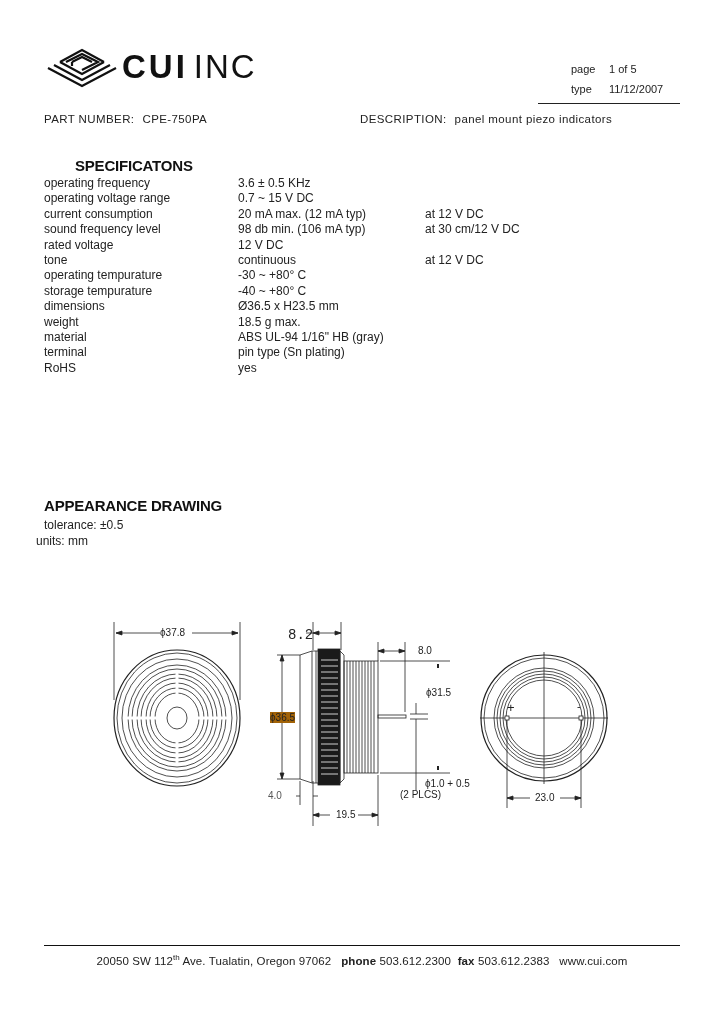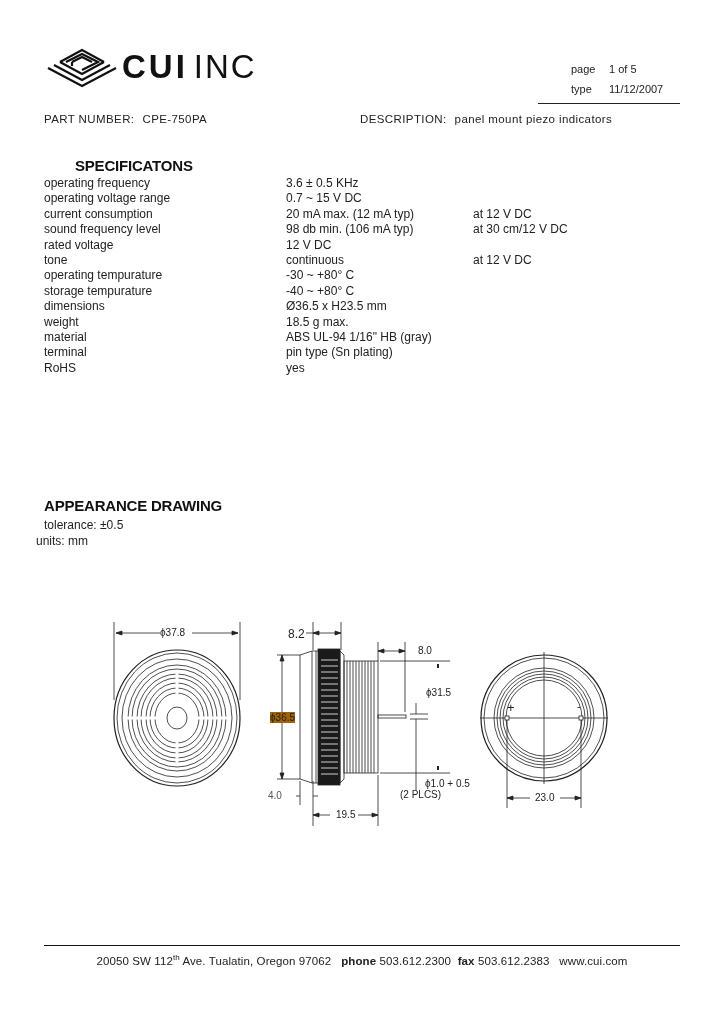--- a/index.html
+++ b/index.html
@@ -12,21 +12,21 @@
   .logo-text .inc { font-weight:normal; margin-left:6px; letter-spacing:2px;margin-top:39px; }
   .meta { font-size:11px; line-height:20px; color:#222; }
   .meta-label { display:inline-block; width:38px; }
   .hr-top { left:538px; top:103px; width:142px; height:1px; background:#222; }
   .header-line { top:113px; font-size:11.5px; letter-spacing:0.4px; white-space:nowrap; color:#222; }
   .header-line .gap { display:inline-block; width:8px; }
   .section-title { font-size:15px; font-weight:bold; letter-spacing:-0.2px; }
   .spec-table { left:44px; top:176px; font-size:12px; line-height:15.4px; color:#222; }
   .spec-row { display:flex; height:15.4px; white-space:nowrap; }
   .spec-row .c1 { width:194px; }
-  .spec-row .c2 { width:187px;margin-left:48px; }
+  .spec-row .c2 { width:187px; }
   .spec-row .c3 { width:140px; }
   .small-text { font-size:12px; line-height:16px; color:#222; }
   .footer-line { left:44px; top:945px; width:636px; height:1px; background:#111; }
   .footer { left:44px; top:953px; width:636px; text-align:center; font-size:11.5px; color:#222; white-space:nowrap; letter-spacing:0.1px; }
   .footer b { font-weight:bold; }
   .footer sup { font-size:8px; }
 </style>
 </head>
 <body>
 
@@ -257,21 +257,21 @@
       <line x1="581" y1="720" x2="581" y2="808"></line>
       <line x1="507" y1="798" x2="530" y2="798"></line>
       <line x1="560" y1="798" x2="581" y2="798"></line>
       <polygon points="507,798 513,796 513,800" fill="#222"></polygon>
       <polygon points="581,798 575,796 575,800" fill="#222"></polygon>
     </g>
   </g>
 </svg>
 
 <div class="abs" style="left:160px; top:627px; font-size:10px; color:#222;">ϕ37.8</div>
-<div class="abs" style="left:288px; top:627px; font-size:12px; color:#222;">8.2</div>
+<div class="abs" style="left:288px; top:627px; font-size:14px; color:#222;font-family:Liberation Mono, monospace;">8.2</div>
 <div class="abs" style="left:418px; top:645px; font-size:10px; color:#222;">8.0</div>
 <div class="abs" style="left:426px; top:687px; font-size:10px; color:#222;">ϕ31.5</div>
 <div class="abs" style="left:270px; top:712px; font-size:10px; color:#222; background:#a16207;">ϕ36.5</div>
 <div class="abs" style="left:425px; top:778px; font-size:10px; color:#222;">ϕ1.0 + 0.5</div>
 <div class="abs" style="left:400px; top:789px; font-size:10px; color:#222;">(2 PLCS)</div>
 <div class="abs" style="left:268px; top:790px; font-size:10px; color:#555;">4.0</div>
 <div class="abs" style="left:336px; top:809px; font-size:10px; color:#222;">19.5</div>
 <div class="abs" style="left:535px; top:792px; font-size:10px; color:#222;">23.0</div>
 <div class="abs" style="left:507px; top:700px; font-size:13px; color:#222;">+</div>
 <div class="abs" style="left:577px; top:700px; font-size:11px; color:#222;">-</div>

